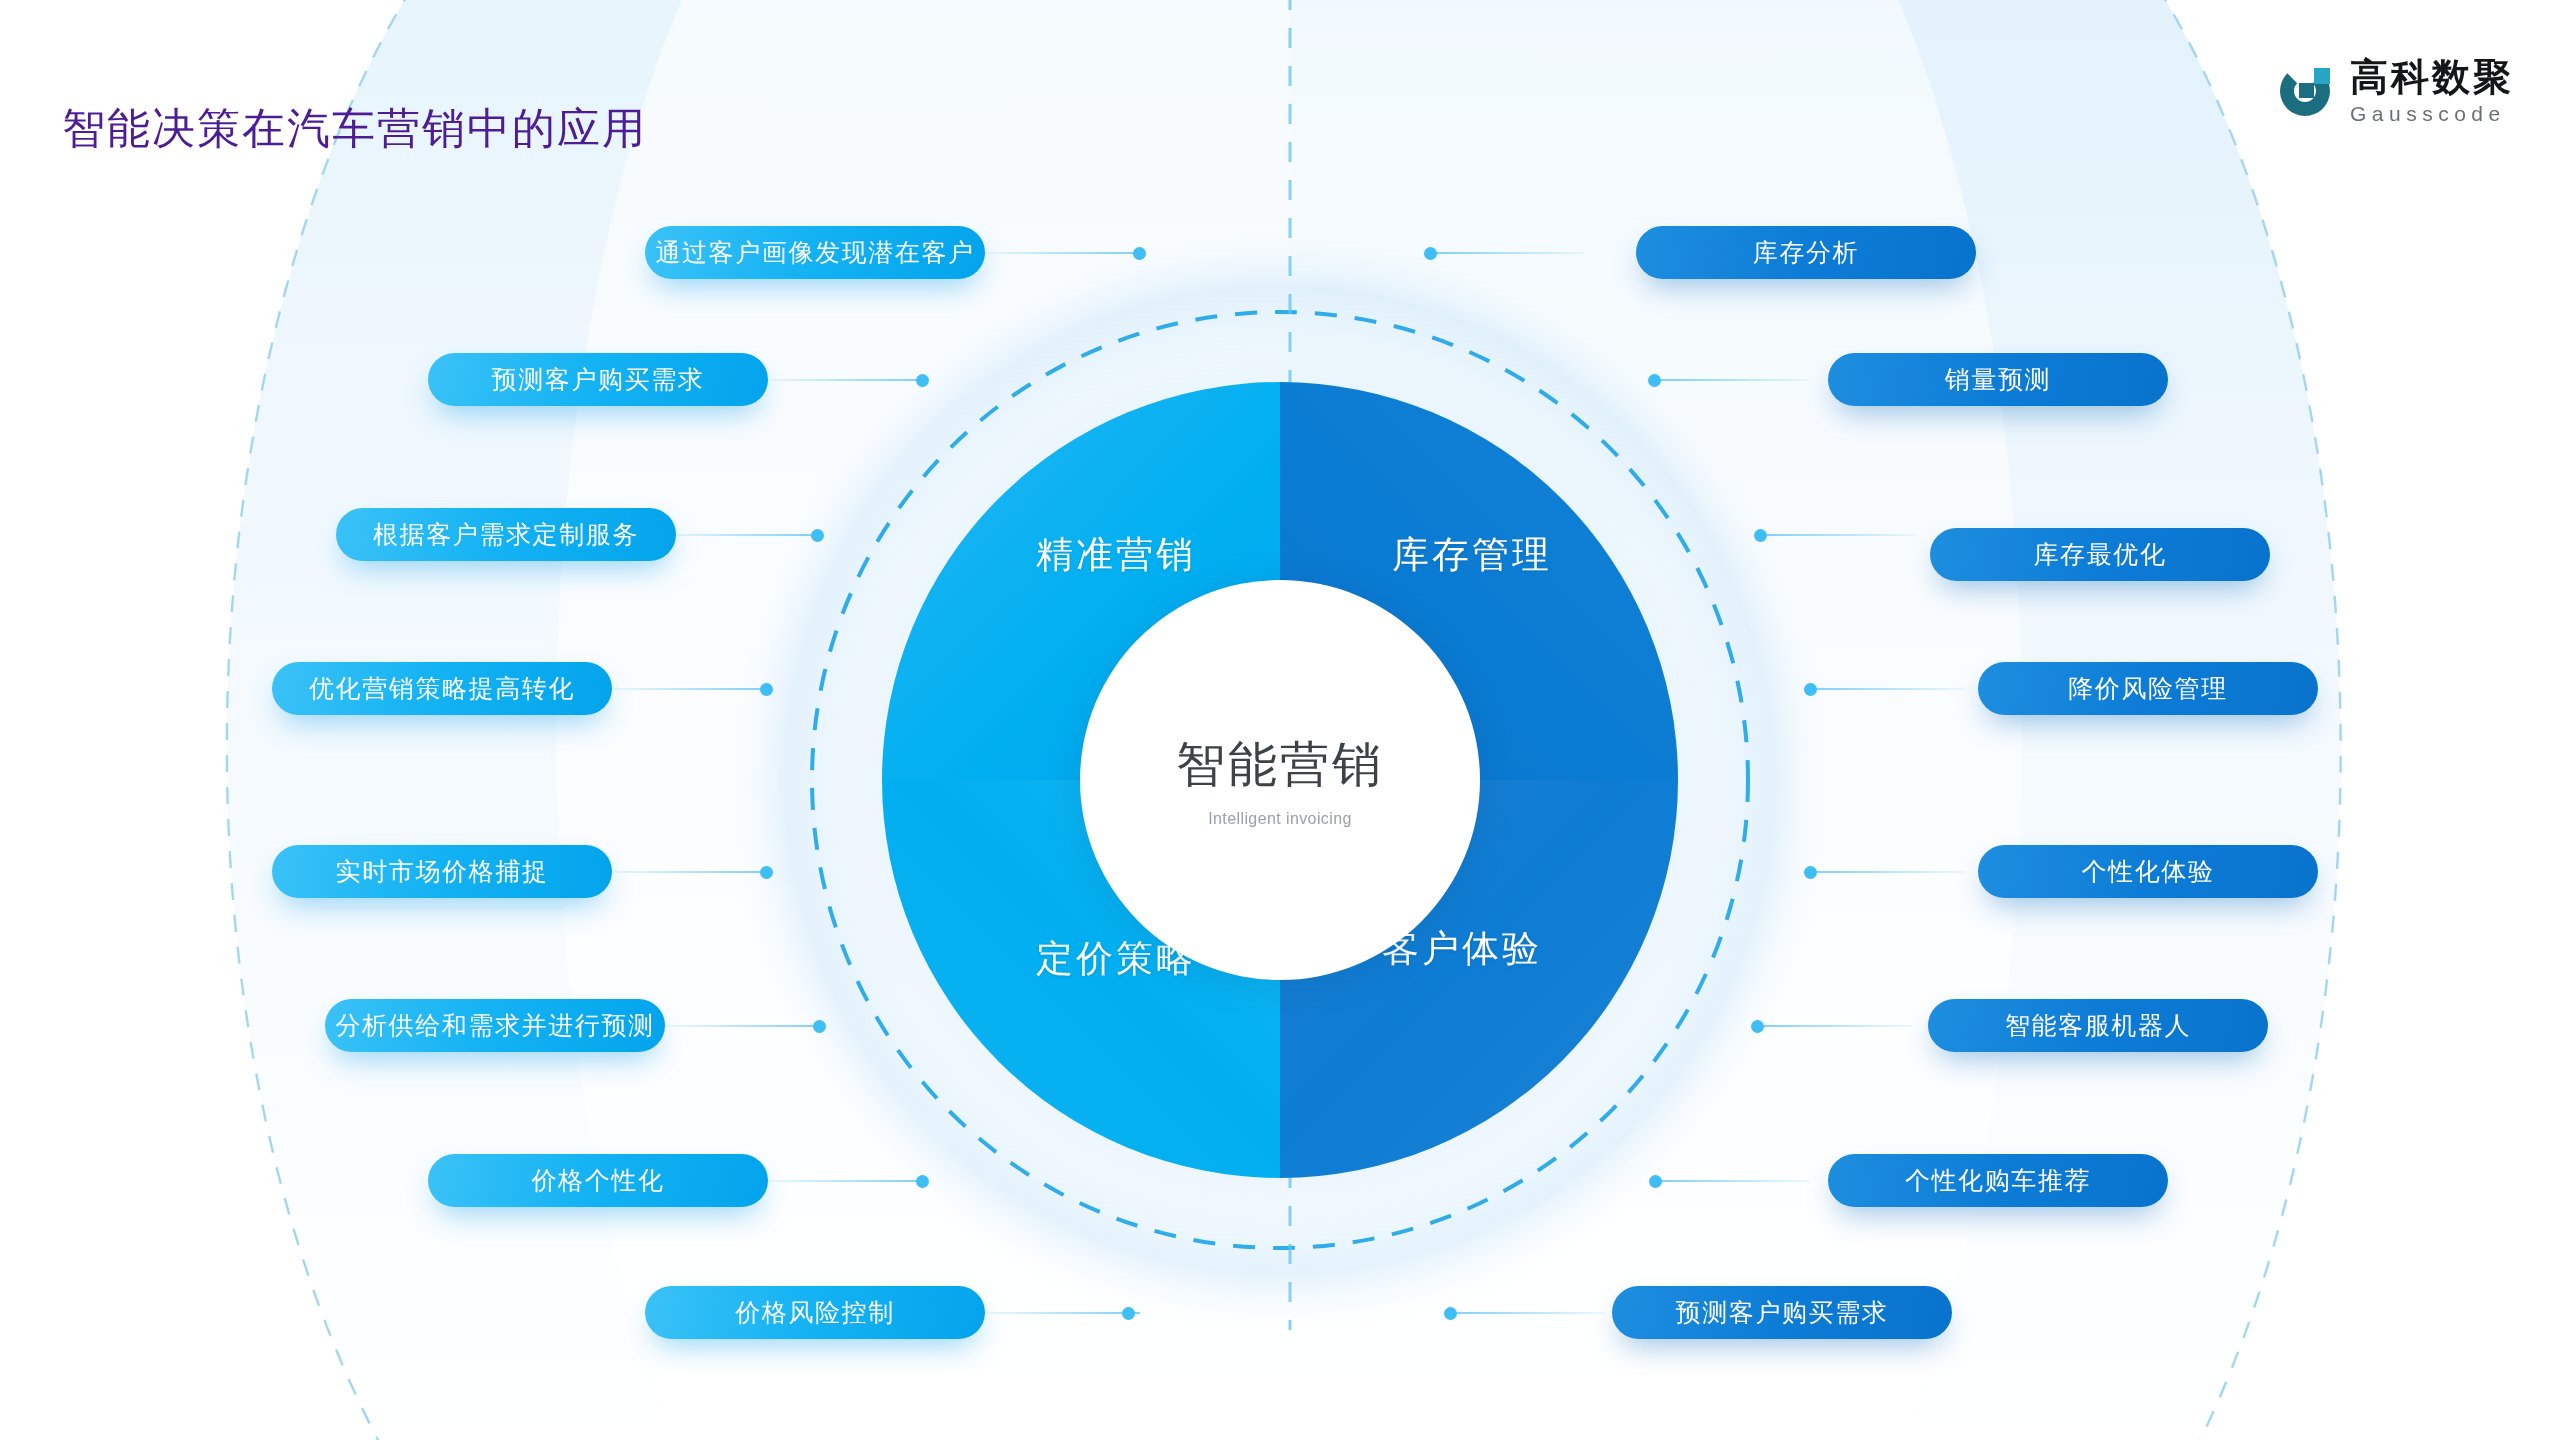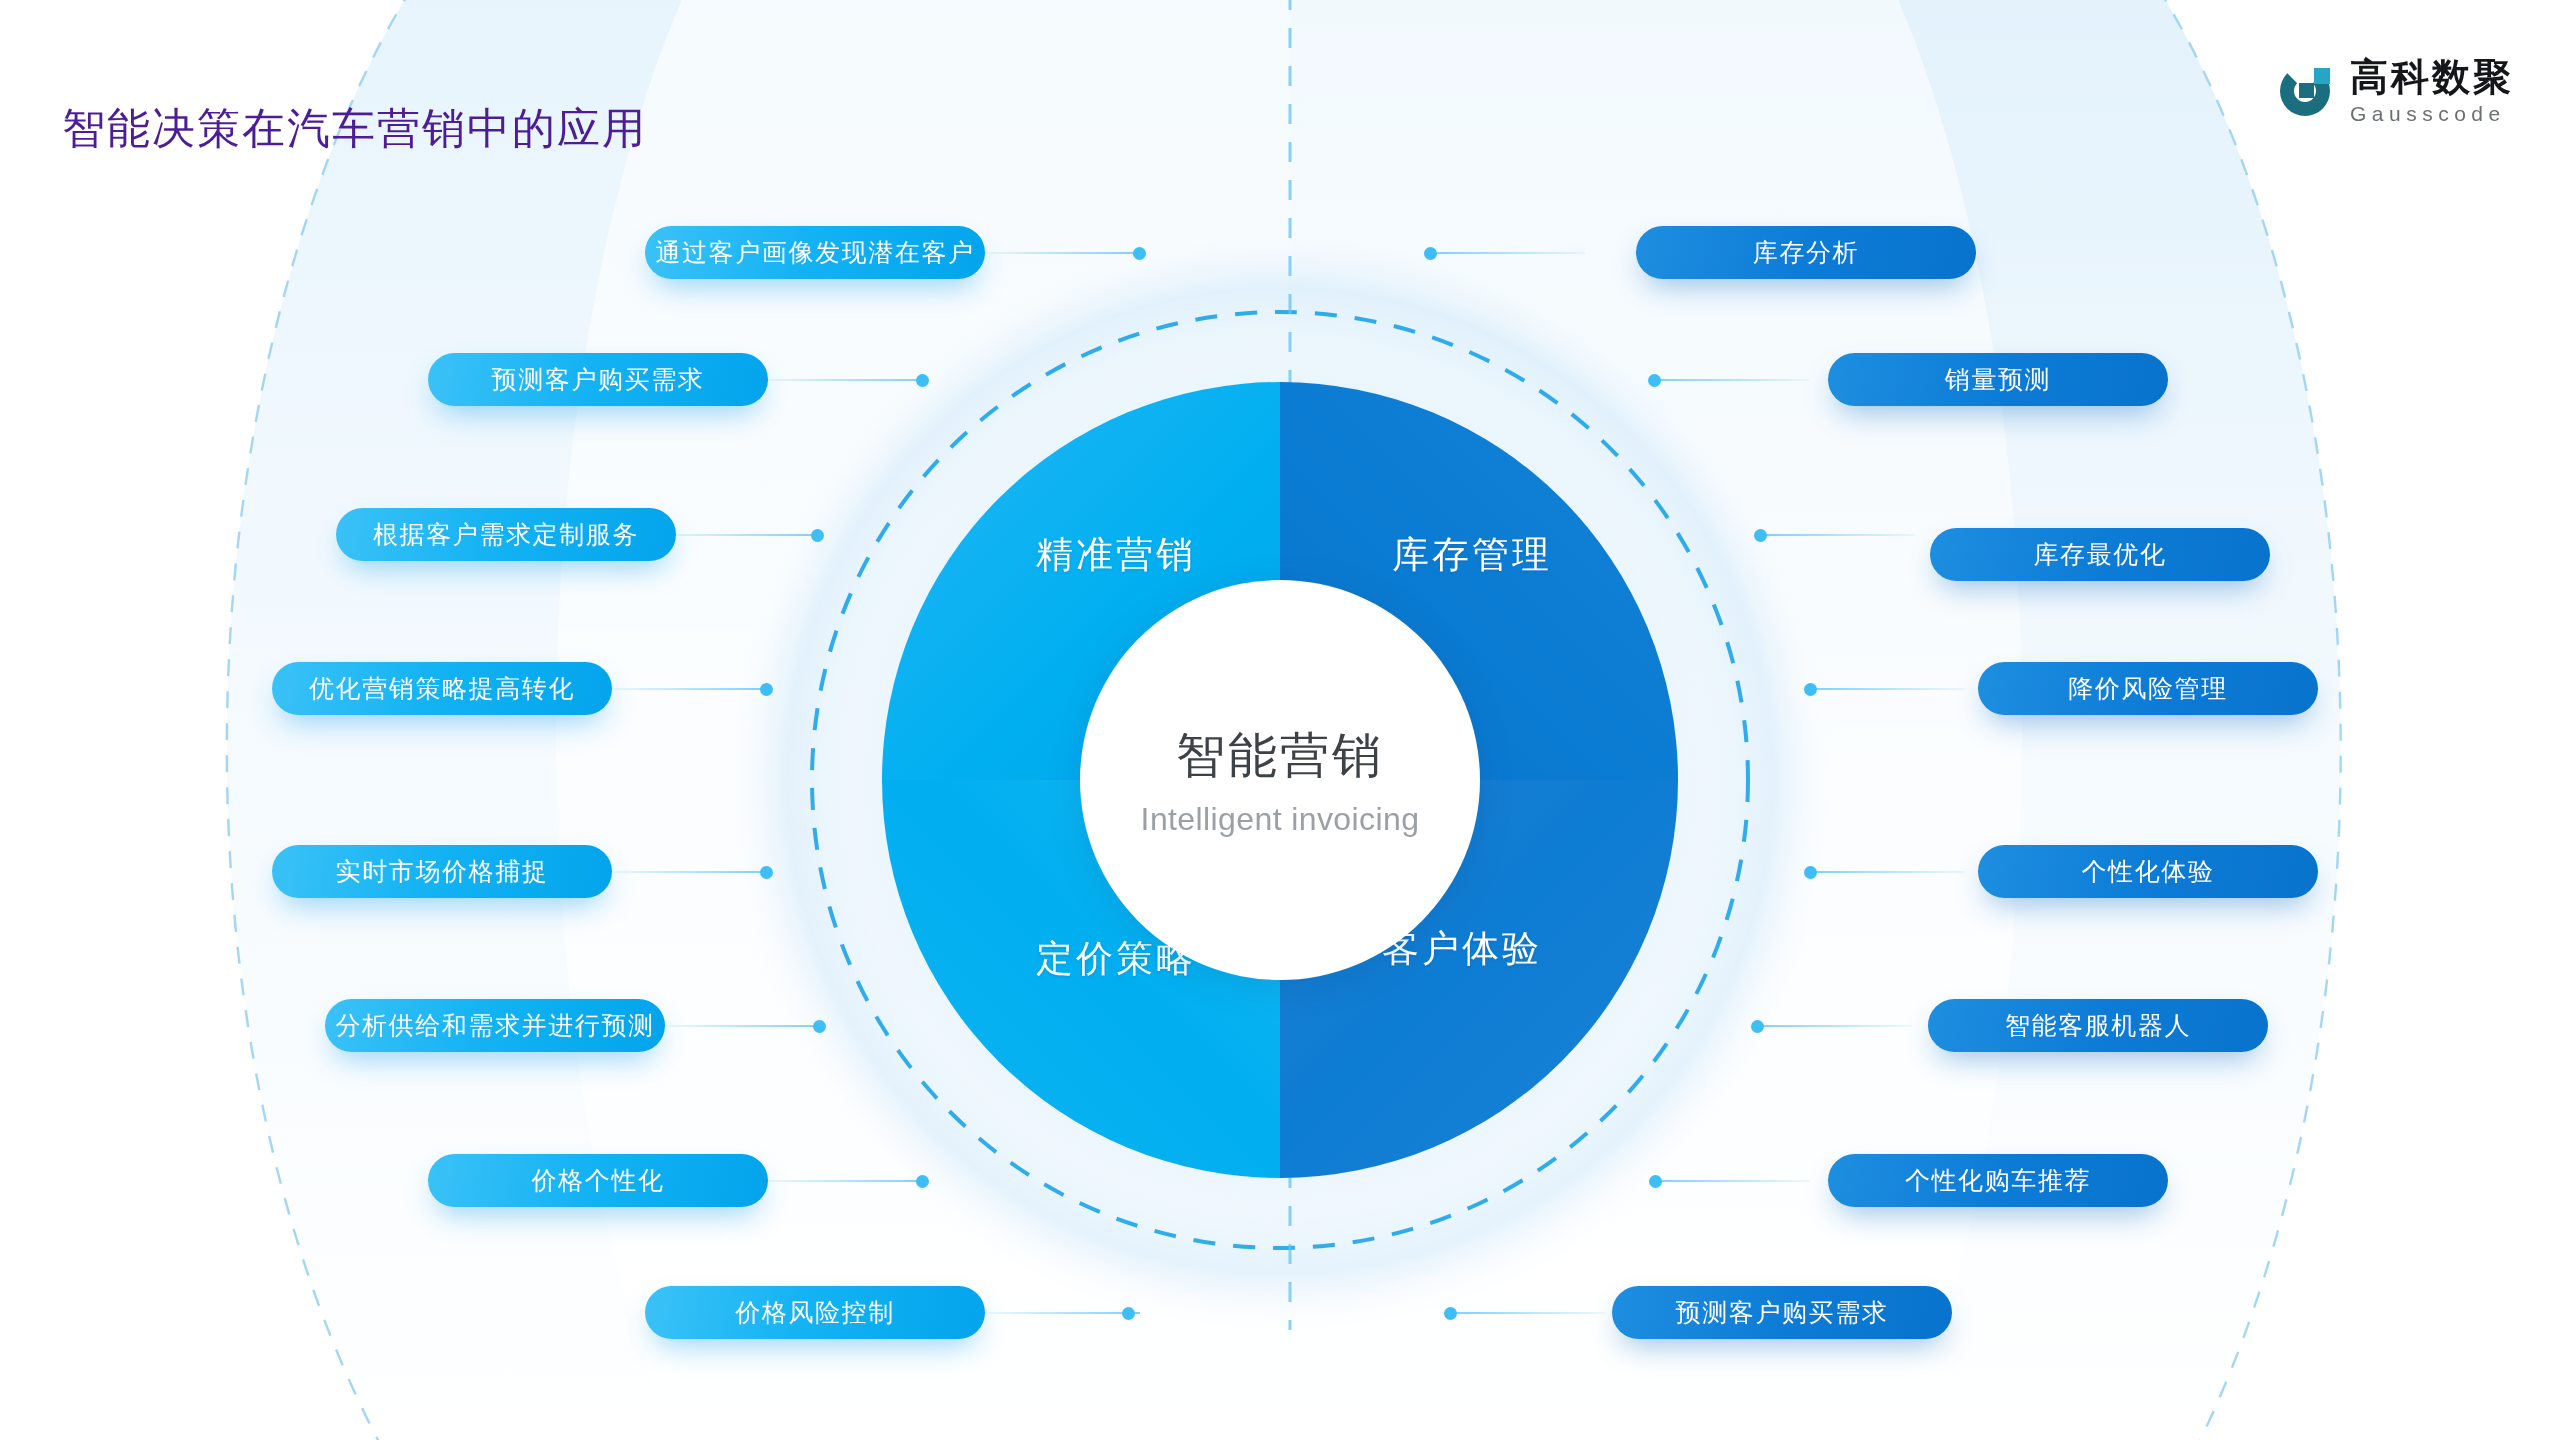--- a/index.html
+++ b/index.html
@@ -35,21 +35,21 @@
     background:linear-gradient(45deg,#0FB4F4 0%,#00AEEF 55%,#19BAF6 100%);}
   #quad-br{left:398px;top:398px;border-radius:0 0 398px 0;
     background:linear-gradient(315deg,#1C83D6 0%,#0D7CD3 55%,#1E7FD0 100%);}
   #donut-hole{
     position:absolute;left:198px;top:198px;width:400px;height:400px;border-radius:50%;
     background:#ffffff;display:flex;flex-direction:column;
     align-items:center;justify-content:center;
     box-shadow:0 6px 34px rgba(0,70,130,.17);
   }
   #core-cn{font-size:49px;color:#3d4247;letter-spacing:3px;}
-  #core-en{font-size:32px;color:#9aa0a6;margin-top:12px;letter-spacing:.4px;}
+  #core-en{font-size:16px;color:#9aa0a6;margin-top:12px;letter-spacing:.4px;}
 
   .quad-label{
     position:absolute;color:#fff;font-size:37px;letter-spacing:3px;white-space:nowrap;
     text-shadow:0 1px 3px rgba(0,60,110,.18);
   }
 
   
   .pill{
     position:absolute;height:53px;border-radius:27px;
     display:flex;align-items:center;justify-content:center;

